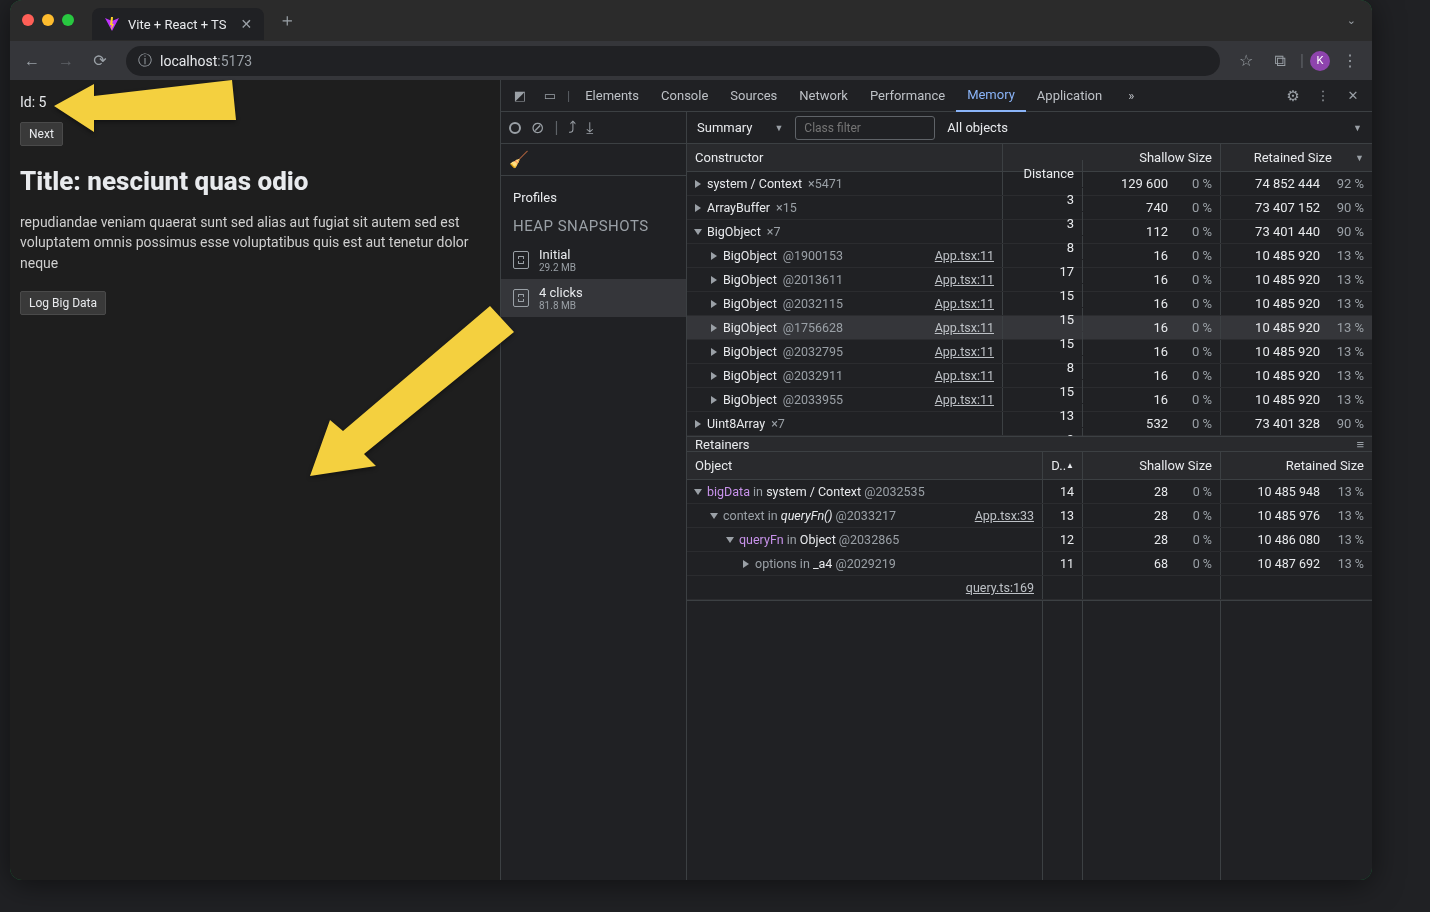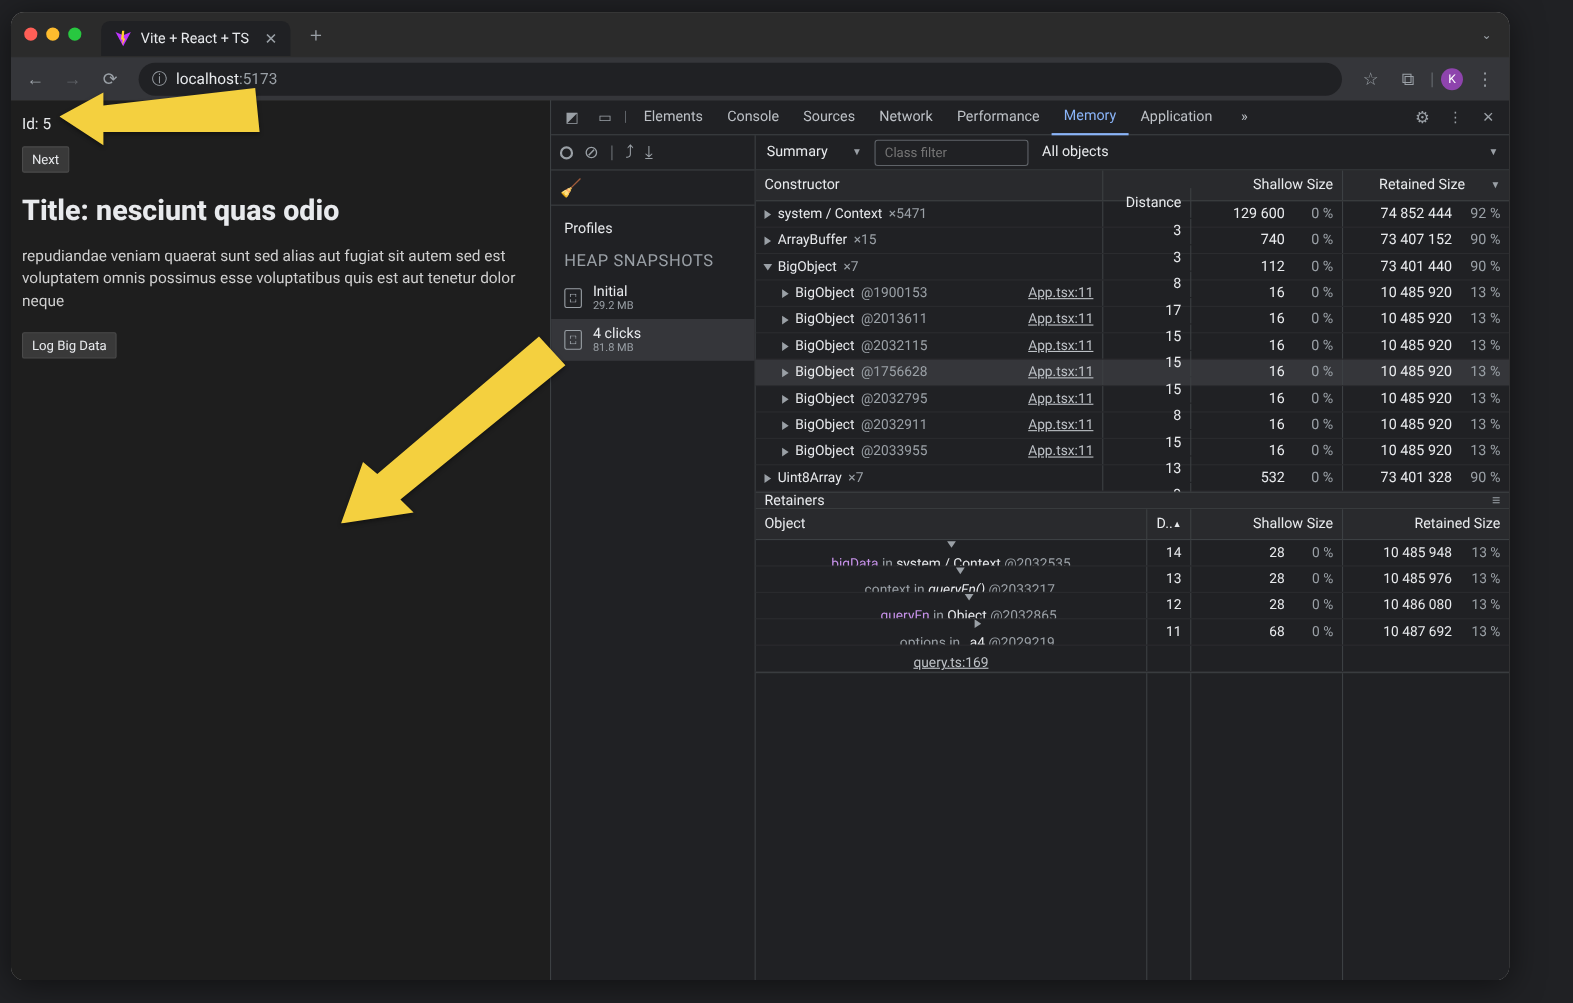--- a/index.html
+++ b/index.html
@@ -1,17 +1,17 @@
 <!DOCTYPE html>
 <html><head>
 <meta charset="utf-8">
 <style>
 * { margin:0; padding:0; box-sizing:border-box; font-family: -apple-system, BlinkMacSystemFont, "Segoe UI", Roboto, sans-serif; }
 body { background:#202124; color:#e8eaed; width:1430px; height:912px; overflow:hidden; position:relative;}
-.window { width:1362px; height:880px; background:#a3a3a3; border-radius:12px; overflow:hidden; position:absolute; top:11px; left:10px; box-shadow:0 4px 30px rgba(0,0,0,.5);}
+.window { width:1362px; height:880px; background:#15803d; border-radius:12px; overflow:hidden; position:absolute; top:0; left:10px; box-shadow:0 4px 30px rgba(0,0,0,.5);}
 .titlebar { height:40px; background:#2b2b2b; display:flex; align-items:center; padding:0 12px; }
 .traffic { display:flex; gap:8px; align-items:center; margin-right:18px;}
 .dot { width:12px; height:12px; border-radius:50%; }
 .dot.red{background:#ff5f57;} .dot.yellow{background:#febc2e;} .dot.green{background:#28c840;}
 .tab { display:flex; align-items:center; background:#202124; height:32px; border-radius:8px 8px 0 0; padding:0 12px; gap:8px; font-size:13px; color:#e8eaed; margin-top:8px;}
 .favicon-v { width:16px; height:16px; display:flex; align-items:center; justify-content:center; }
 .tab-close { color:#9aa0a6; font-size:14px; margin-left:6px;}
 .tab-add { color:#9aa0a6; font-size:18px; margin-left:14px;}
 .title-spacer { flex:1; }
 .chev-down { color:#9aa0a6; font-size:11px; margin-right:4px;}
@@ -61,21 +61,21 @@
 .tri.open { transform:rotate(90deg);}
 .muted { color:#9aa0a6;}
 .link { color:#bdc1c6; text-decoration:underline;}
 .num { font-variant-numeric: tabular-nums;}
 .pct { color:#9aa0a6; min-width:34px; text-align:right;}
 .retainers-hd { height:16px; border-top:1px solid #3c4043; border-bottom:1px solid #3c4043; background:#292a2d; display:flex; align-items:center; padding:0 8px; font-size:13px; justify-content:space-between;}
 .ret-head { display:flex; height:28px; border-bottom:1px solid #3c4043; background:#292a2d; font-size:13px;}
 .c-obj { flex:0 0 356px;}
 .c-d2 { flex:0 0 40px; justify-content:flex-end;}
 .ret-row { display:flex; height:24px; align-items:center; font-size:12.5px; border-bottom:1px solid #2b2c2f;}
-.ret-row .c-obj { font-family:ui-monospace,Menlo,monospace; display:flex; align-items:center; gap:6px; padding-left:8px;flex-direction:column;}
+.ret-row .c-obj { font-family:ui-monospace,Menlo,monospace; display:flex; align-items:center; gap:6px; padding-left:8px;}
 .purple{color:#c792ea;} .white{color:#e8eaed;} .ital{font-style:italic;}
 .arrow { position:absolute; pointer-events:none; }
 .arrow svg { filter: drop-shadow(0 2px 2px rgba(0,0,0,.4)); }
 .avatar { width:20px; height:20px; border-radius:50%; background:#8e44ad; color:#fff; display:flex; align-items:center; justify-content:center; font-size:11px;}
 .gear { font-size:15px; color:#9aa0a6;}
 .triangle-down{ font-size:9px; color:#9aa0a6;}
 </style>
 </head>
 <body>
 

